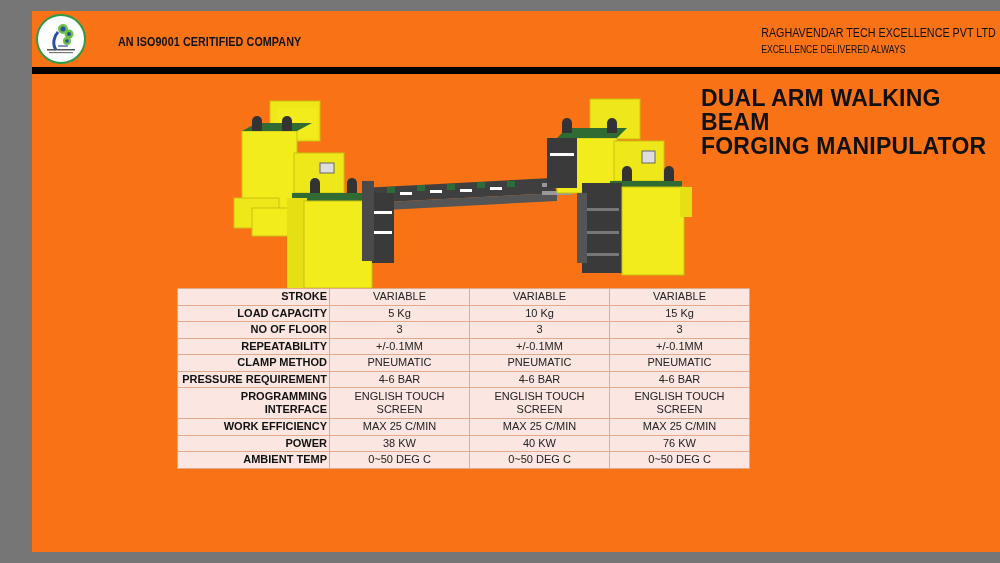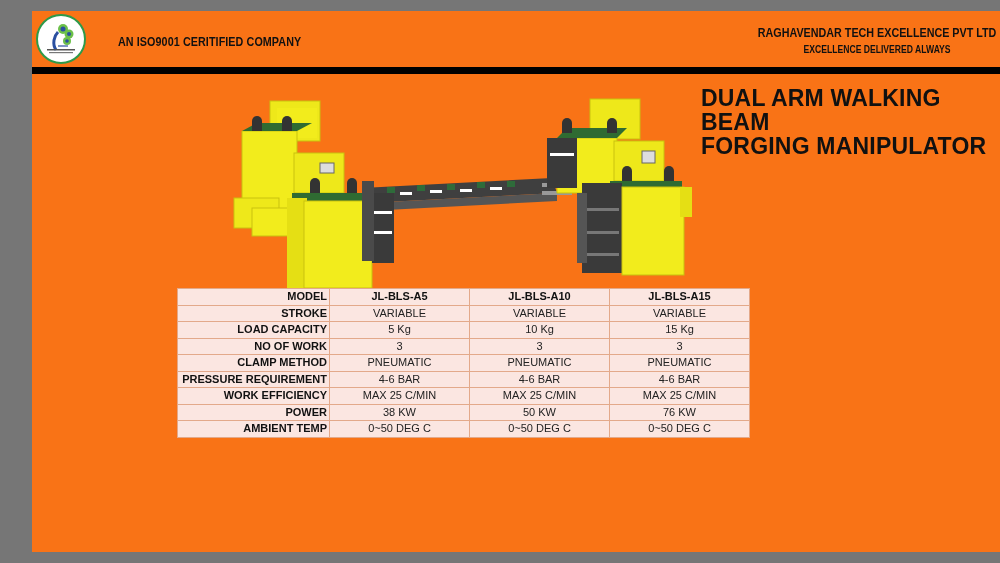--- a/index.html
+++ b/index.html
@@ -17,22 +17,22 @@
     border-radius: 50%; border: 2px solid #2e9a4a; background: #fff;
     box-sizing: border-box;
   }
   .logo svg { position: absolute; left: 0; top: 0; }
   .iso {
     position: absolute; left: 86px; top: 24px; font-size: 12.5px;
     font-weight: bold; color: #111; letter-spacing: 0.1px;
     transform: scaleX(0.86); transform-origin: left center;
   }
   .company {
-    position: absolute; right: 11px; top: 15px; text-align: center;
-    color: #111; font-weight: bold;
+    position: absolute; right: 11px; top: 15px; text-align: left;
+    color: #111; font-weight: normal;
   }
   .company .name { font-size: 12.5px; transform: scaleX(0.86); transform-origin: right center; }
   .company .tag { font-size: 10px; margin-top: 4px; transform: scaleX(0.86); transform-origin: right center; }
   .bar {
     position: absolute; left: 0; top: 56px; width: 973px; height: 7px; background: #000;
   }
   .title {
     position: absolute; left: 669px; top: 75px; font-size: 23px; font-weight: bold;
     color: #111; line-height: 24px; letter-spacing: 0.2px;
   }
@@ -144,66 +144,72 @@
       <rect x="363" y="148" width="34" height="3" fill="#777"></rect>
       <rect x="363" y="170" width="34" height="3" fill="#777"></rect>
       <rect x="355" y="110" width="10" height="70" fill="#555"></rect>
       <rect x="400" y="104" width="62" height="88" fill="#f2ec1c" stroke="#c9c20e"></rect>
       <rect x="458" y="104" width="12" height="30" fill="#e5df14"></rect>
     </svg>
   </div>
 
   <table class="spec">
     <tbody>
-        <tr class="head">
-      <td class="label">MODEL</td>
-      <td class="val">JL-BLS-A5</td>
-      <td class="val">JL-BLS-A10</td>
-      <td class="val">JL-BLS-A15</td>
-    </tr>
     <tr>
       <td class="label">STROKE</td>
       <td class="val">VARIABLE</td>
       <td class="val">VARIABLE</td>
       <td class="val">VARIABLE</td>
     </tr>
     <tr>
       <td class="label">LOAD CAPACITY</td>
       <td class="val">5 Kg</td>
       <td class="val">10 Kg</td>
       <td class="val">15 Kg</td>
     </tr>
     <tr>
-      <td class="label">NO OF WORK</td>
+      <td class="label">NO OF FLOOR</td>
       <td class="val">3</td>
       <td class="val">3</td>
       <td class="val">3</td>
+    </tr>
+    <tr>
+      <td class="label">REPEATABILITY</td>
+      <td class="val">+/-0.1MM</td>
+      <td class="val">+/-0.1MM</td>
+      <td class="val">+/-0.1MM</td>
     </tr>
     <tr>
       <td class="label">CLAMP METHOD</td>
       <td class="val">PNEUMATIC</td>
       <td class="val">PNEUMATIC</td>
       <td class="val">PNEUMATIC</td>
     </tr>
     <tr>
       <td class="label">PRESSURE REQUIREMENT</td>
       <td class="val">4-6 BAR</td>
       <td class="val">4-6 BAR</td>
       <td class="val">4-6 BAR</td>
     </tr>
+    <tr class="tall">
+      <td class="label">PROGRAMMING INTERFACE</td>
+      <td class="val">ENGLISH TOUCH SCREEN</td>
+      <td class="val">ENGLISH TOUCH SCREEN</td>
+      <td class="val">ENGLISH TOUCH SCREEN</td>
+    </tr>
     <tr>
       <td class="label">WORK EFFICIENCY</td>
       <td class="val">MAX 25 C/MIN</td>
       <td class="val">MAX 25 C/MIN</td>
       <td class="val">MAX 25 C/MIN</td>
     </tr>
     <tr>
       <td class="label">POWER</td>
       <td class="val">38 KW</td>
-      <td class="val">50 KW</td>
+      <td class="val">40 KW</td>
       <td class="val">76 KW</td>
     </tr>
     <tr>
       <td class="label">AMBIENT TEMP</td>
       <td class="val">0~50 DEG C</td>
       <td class="val">0~50 DEG C</td>
       <td class="val">0~50 DEG C</td>
     </tr>
   </tbody>
     </table>

